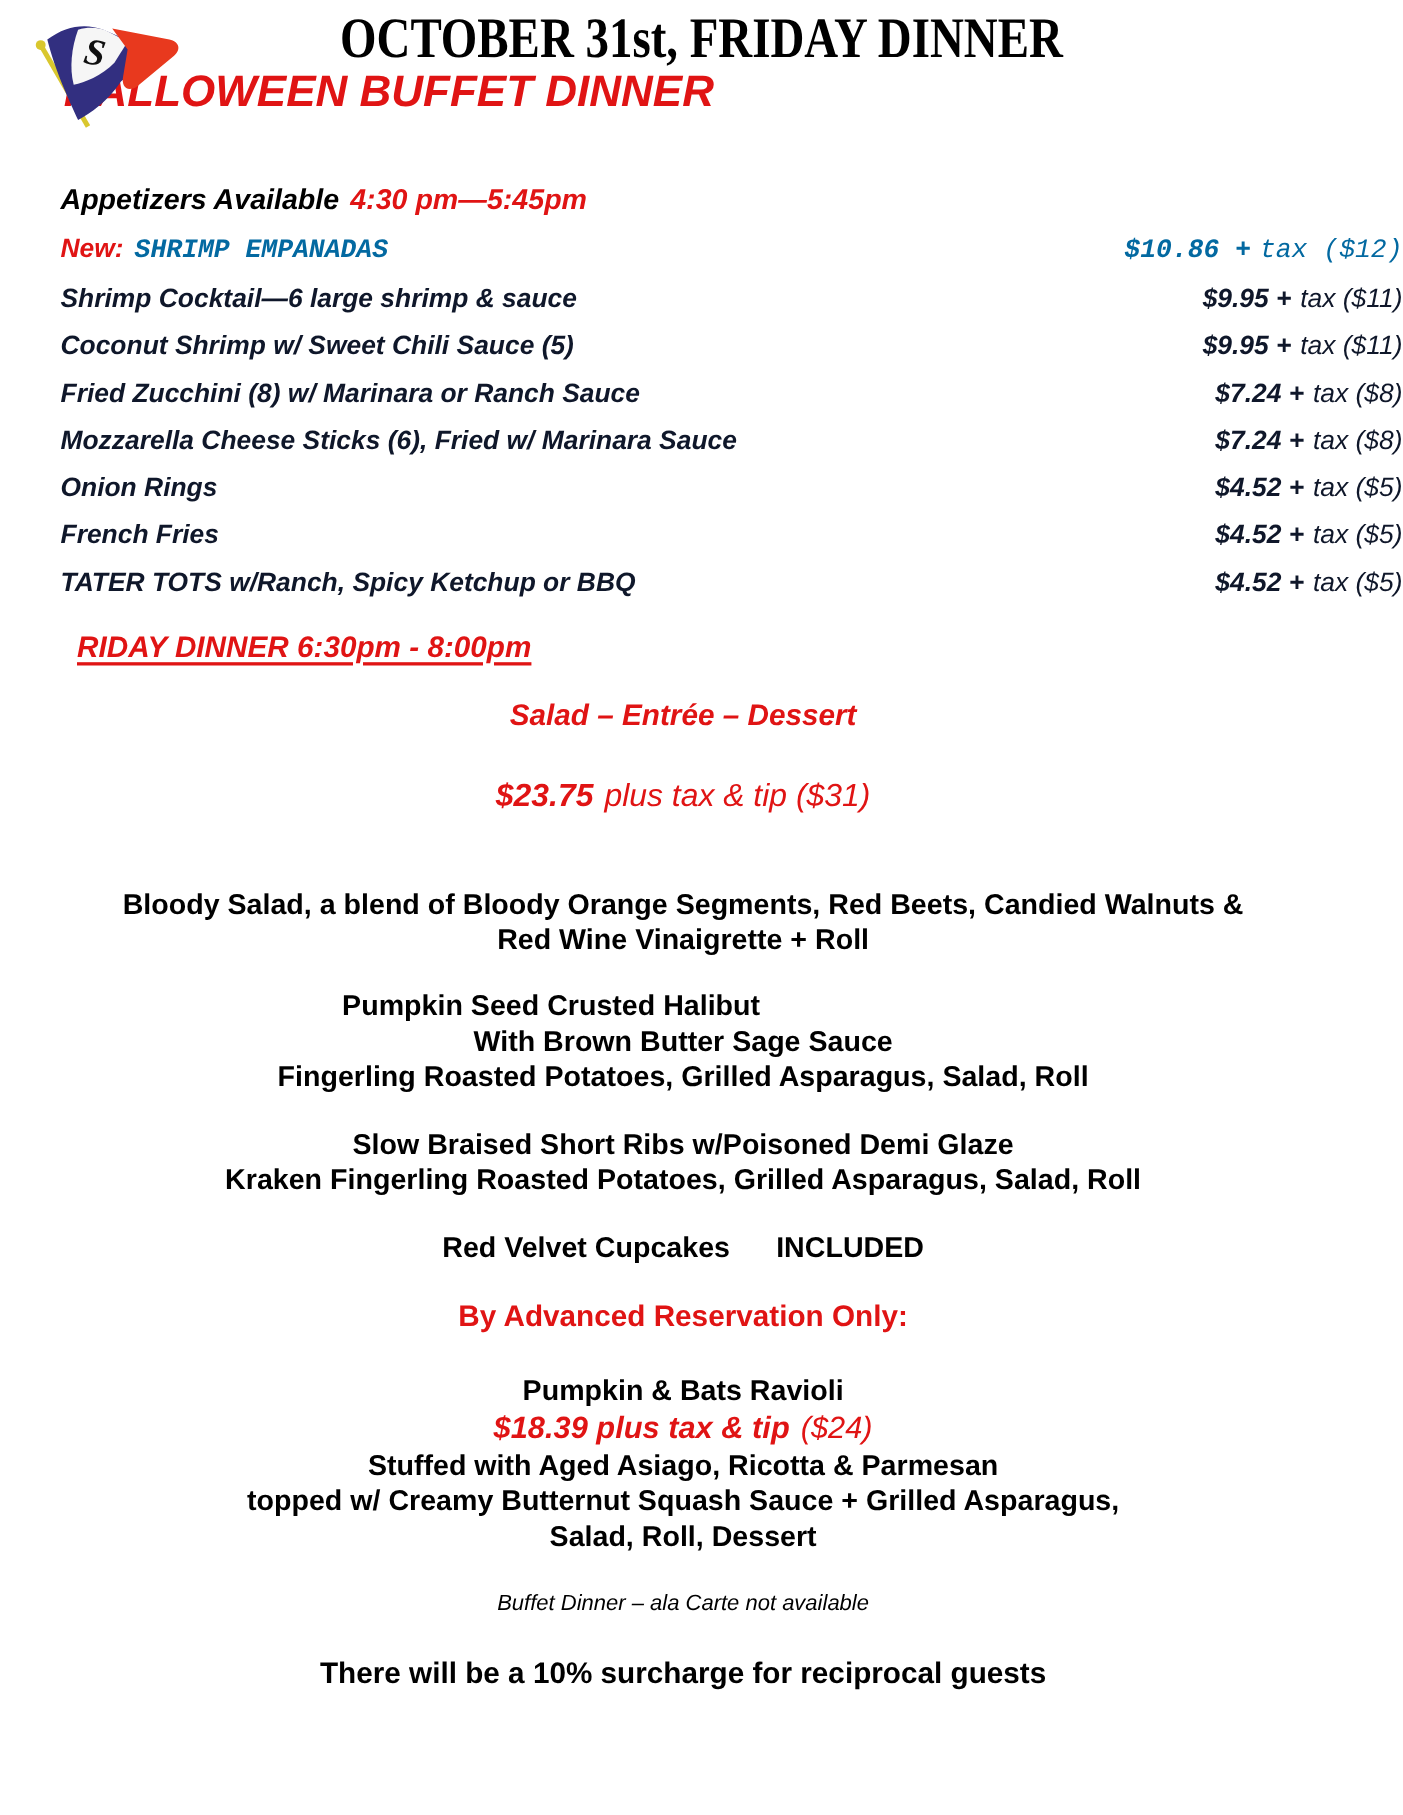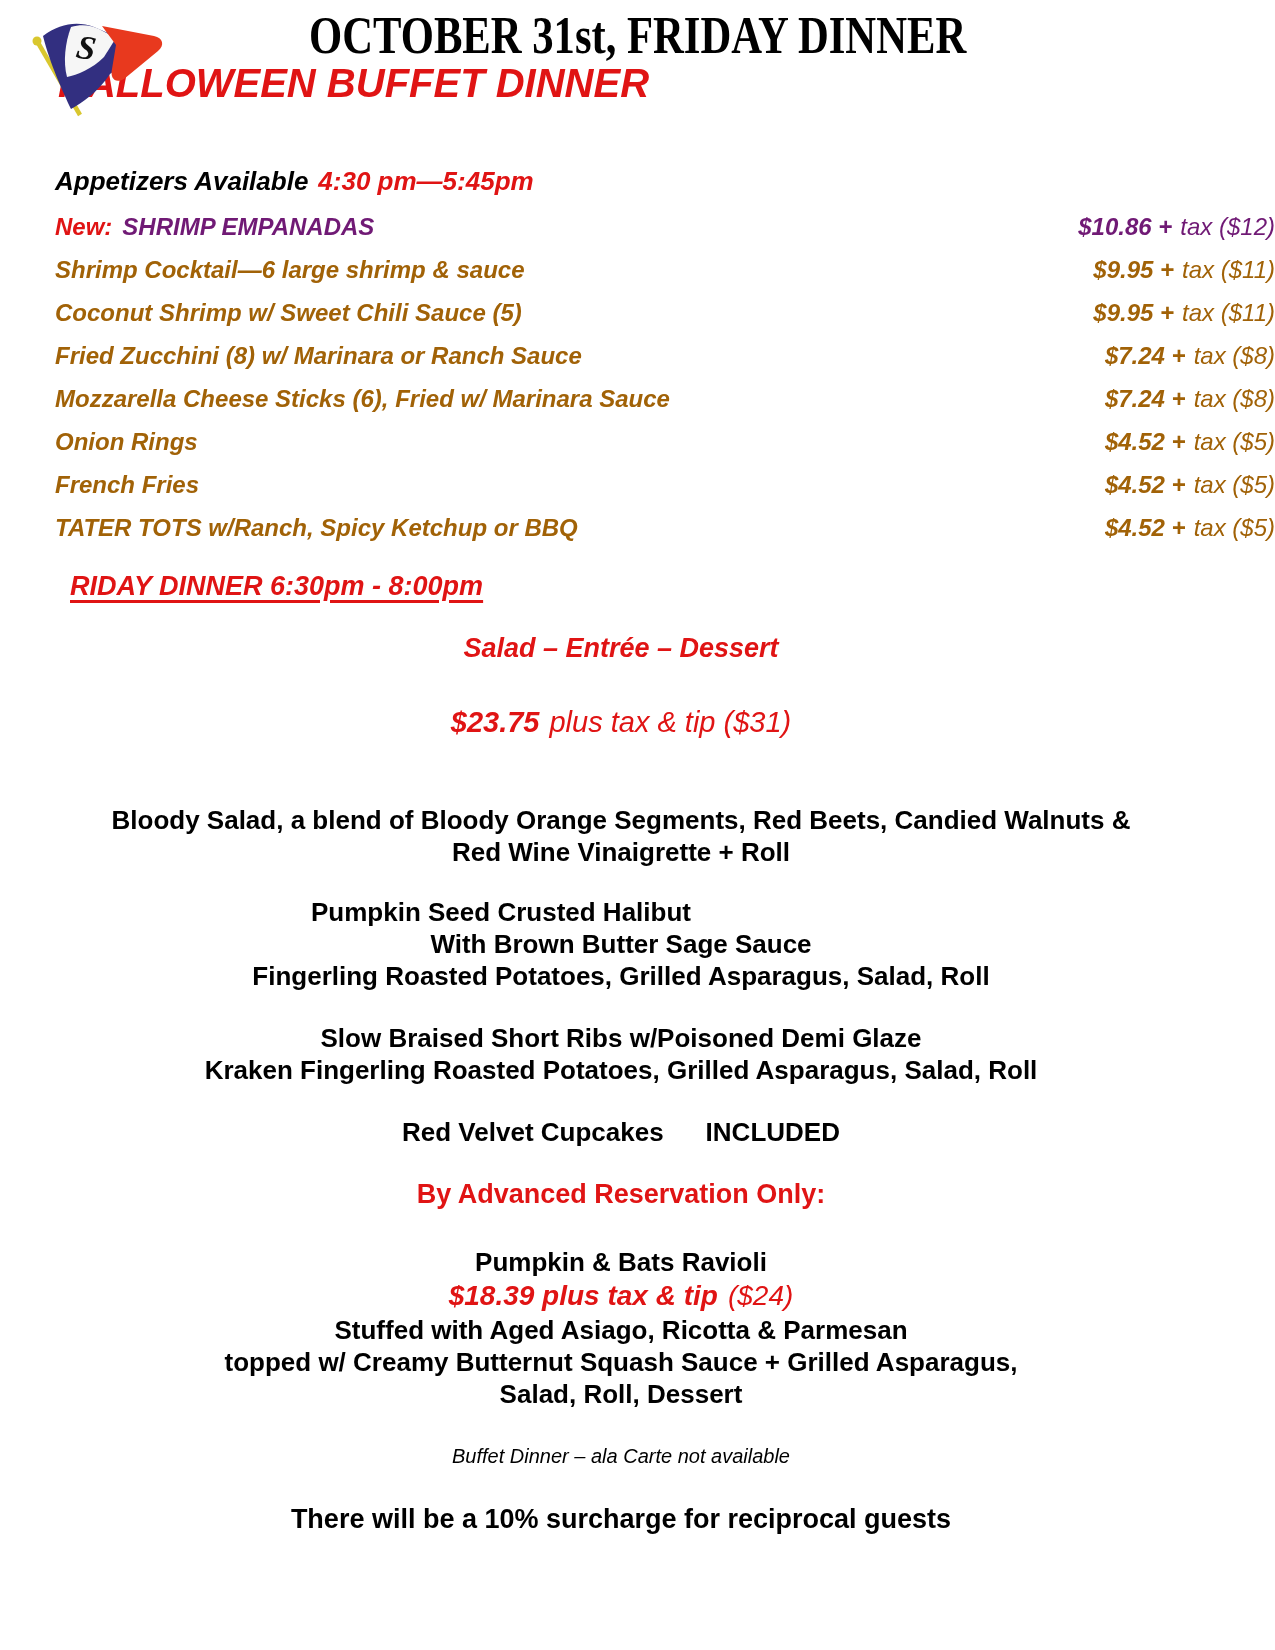--- a/index.html
+++ b/index.html
@@ -70,22 +70,22 @@
   .dessert-line .included{margin-left:42px;}
   .reservation{margin-top:30px;font-weight:bold;font-size:27px;line-height:32px;}
   .ravioli{margin-top:36px;font-weight:bold;}
   .ravioli-price{font-size:28px;line-height:36px;font-style:italic;}
   .ravioli-price .amt{font-weight:bold;margin-right:10px;}
   .rav-desc{font-weight:bold;}
   .buffet-note{margin-top:29px;font-style:italic;font-size:20px;line-height:34px;}
   .surcharge{margin-top:29px;font-weight:bold;font-size:27px;line-height:34px;}
   
   .c-red{color:#e01414;}
-  .c-blue{color:#a16207;}
-  .c-steel{color:#701a75;}
+  .c-blue{color:#0f172a;}
+  .c-steel{color:#0369a1;font-family:Liberation Mono, monospace;}
   .c-black{color:#000;}
 </style>
 </head>
 <body>
 
 <div class="page">
 
   <div class="header">
     <div class="logo">
       <svg width="165" height="110" viewBox="0 0 165 110">

